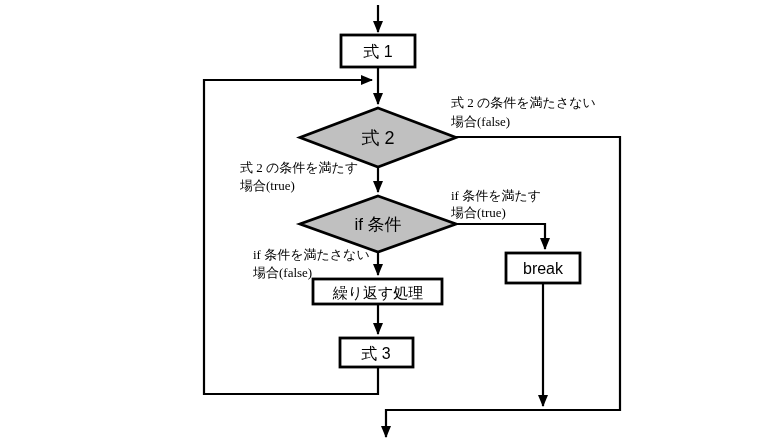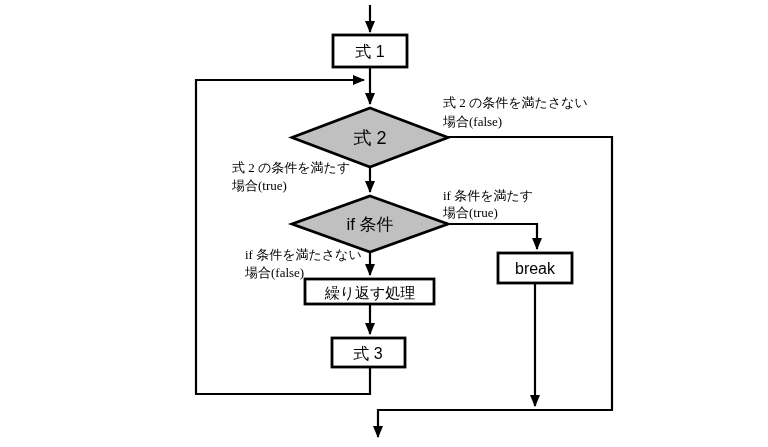--- a/index.html
+++ b/index.html
@@ -9,20 +9,21 @@
     width: 768px;
     height: 447px;
     overflow: hidden;
     font-family: "Liberation Sans", "DejaVu Sans", sans-serif;
   }
   .stage {
     position: relative;
     width: 702px;
     height: 447px;
     background: #ffffff;
+    padding-left: 8px;
   }
   svg { display: block; }
   .edge {
     fill: none;
     stroke: #000000;
     stroke-width: 2.2;
   }
   .node-rect {
     fill: #ffffff;
     stroke: #000000;

